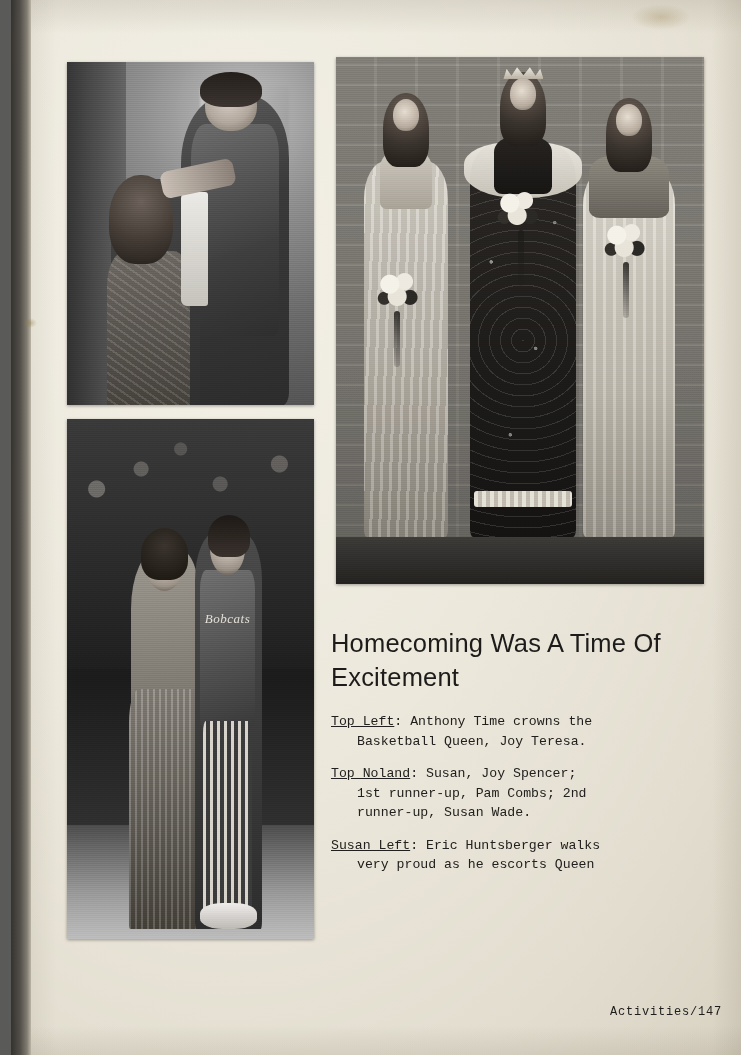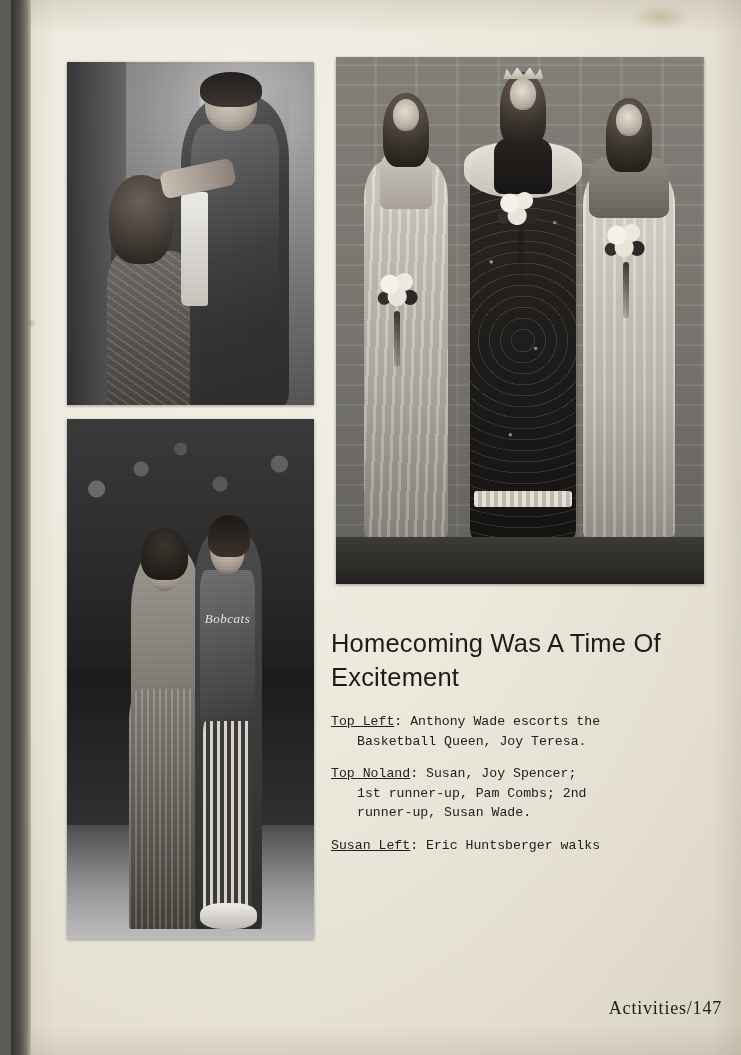--- a/index.html
+++ b/index.html
@@ -234,22 +234,22 @@
     line-height: 19.5px;
     color: #22201e;
   }
   .caption { margin-bottom: 13px; }
   .caption .lead { text-decoration: underline; }
   .caption .body-line { display: block; padding-left: 26px; text-indent: 0; }
   .caption .first-line { display: block; padding-left: 0; text-indent: 0; }
   .folio {
     position: absolute;
     right: 30px; bottom: 36px;
-    font-family: Liberation Serif, serif;
-    font-size: 18px;
+    font-family: Liberation Mono, monospace;
+    font-size: 12px;
     letter-spacing: 0.8px;
     color: #1f1e1c;
   }
 </style>
 </head>
 <body>
 
 <div class="page">
   <div class="paper"></div>
   <div class="binding"></div>
@@ -325,34 +325,35 @@
     </div>
 
     <div class="grain"></div>
   </div>
 
   <div class="headline">Homecoming Was A Time Of Excitement</div>
 
   <div class="captions">
     <div class="caption">
       <span class="first-line">
-        <span class="lead">Top Left</span><span>: </span><span>Anthony Wade escorts the</span>
+        <span class="lead">Top Left</span><span>: </span><span>Anthony Time crowns the</span>
       </span>
       <span class="body-line">Basketball Queen, Joy Teresa.</span>
     </div>
 
     <div class="caption">
       <span class="first-line">
         <span class="lead">Top Noland</span><span>:  </span><span>Susan, Joy Spencer;</span>
       </span>
       <span class="body-line">1st runner-up, Pam Combs; 2nd</span>
       <span class="body-line">runner-up, Susan Wade.</span>
     </div>
 
     <div class="caption">
       <span class="first-line">
         <span class="lead">Susan Left</span><span>:  </span><span>Eric Huntsberger walks</span>
       </span>
+      <span class="body-line">very proud as he escorts Queen</span>
     </div>
   </div>
 
   <div class="folio">Activities/147</div>
 </div>
 
 </body></html>

